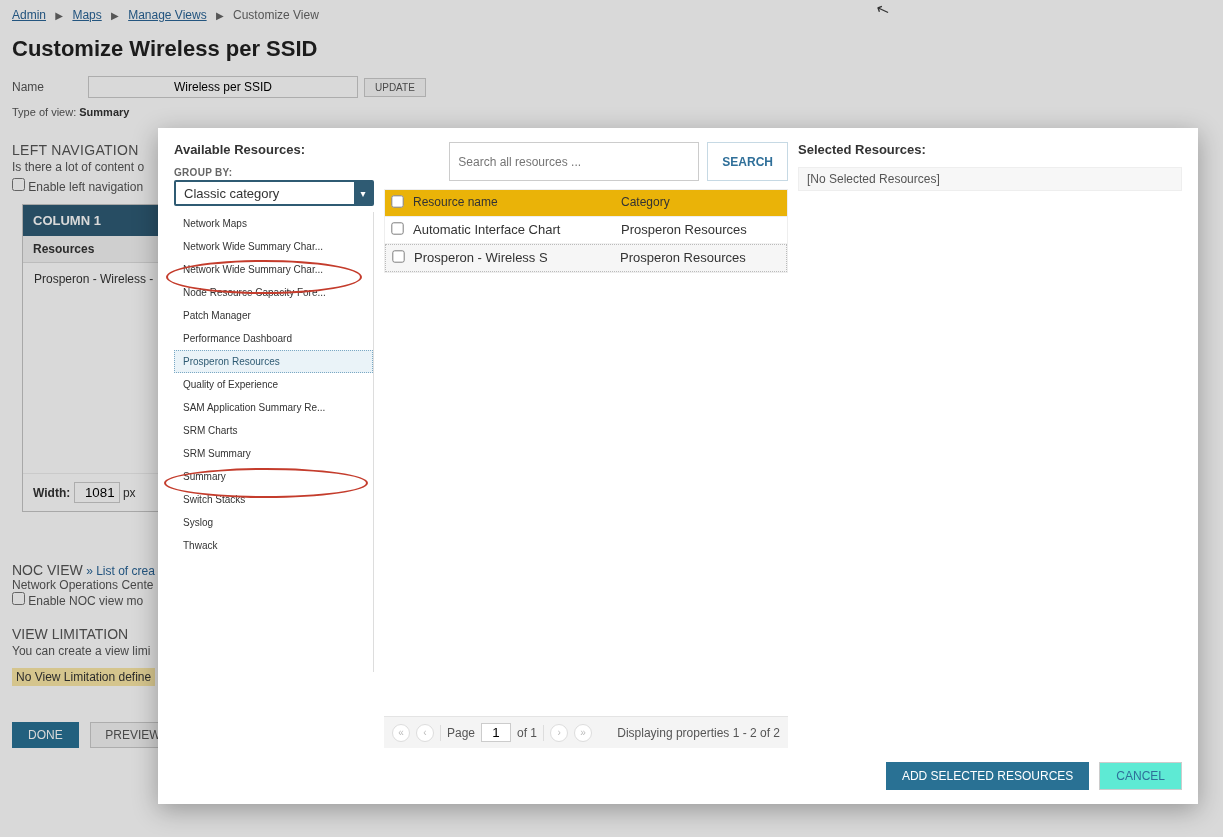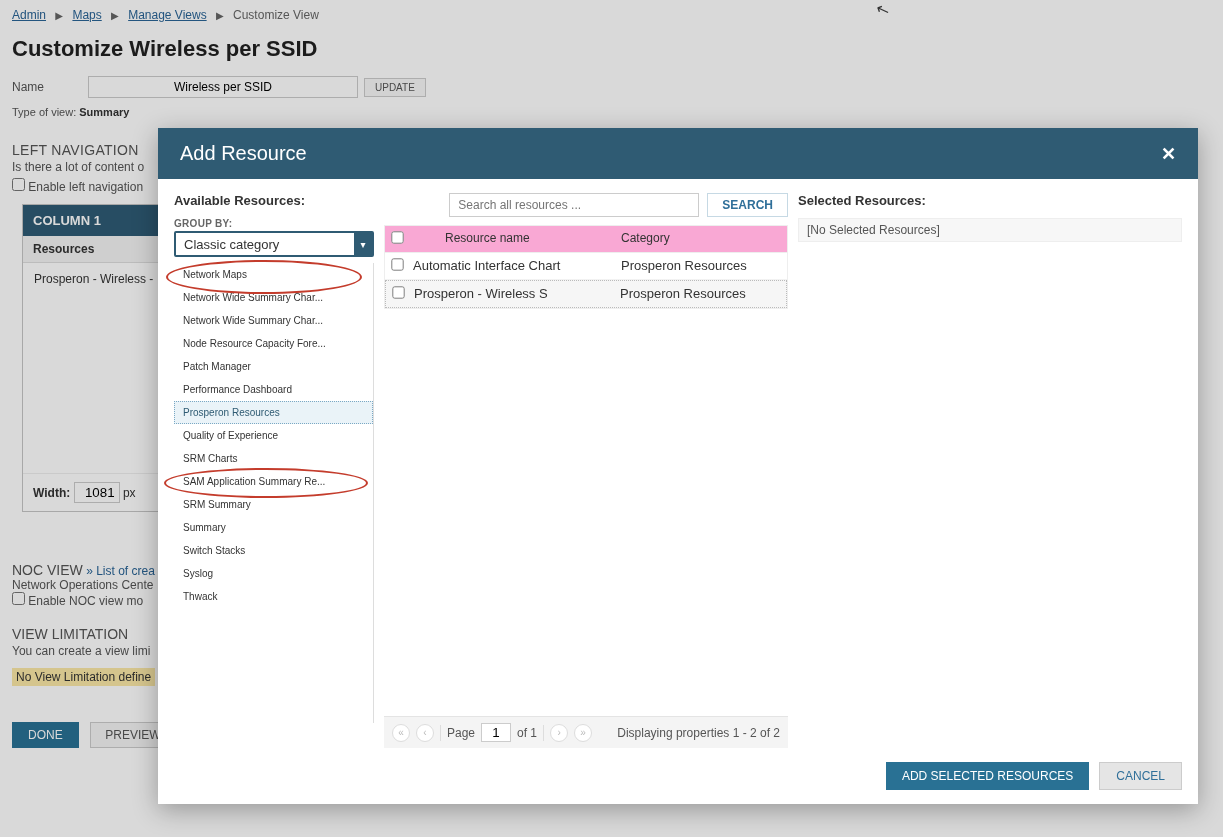--- a/index.html
+++ b/index.html
@@ -214,46 +214,45 @@
   border: 1px solid transparent;
 }
 .group-list .item.selected {
   background: #eaf3f8;
   border: 1px dotted #7aa8c4;
   color: #2f5b73;
 }
 .search-row { display:flex; gap:8px; margin-bottom:8px; justify-content:flex-end;}
 .search-row input {
   width: 250px;
-  height:24px;
+  height:39px;
   padding: 2px 8px;
   border:1px solid #ccc;
   font-size:12px;
   color:#888;
 }
 .btn-search {
   border:1px solid #c6d9e4;
   background:#fff;
   color:#2f6f99;
   padding:3px 14px;
   font-size:12px;
   font-weight:bold;
   cursor:pointer;
 }
 .res-table {
   border:1px solid #eee;
 }
 .res-head {
-  background:#f9a8d4;
+  background:#eab308;
   display:flex;
   padding:5px 6px;
   font-size:12px;
   color:#333;
   border-bottom:1px solid #eee;
-  gap:32px;
 }
 .res-row {
   display:flex;
   padding:5px 6px;
   font-size:13px;
   border-bottom:1px solid #f2f2f2;
 }
 .res-row.selected { background:#f6f6f6; border:1px dotted #bbb;}
 .cb { width:22px; }
 .cb input { transform: scale(0.95);}
@@ -300,21 +299,21 @@
 }
 .btn-add {
   background:#297194;
   color:#fff;
   border:none;
   padding:7px 16px;
   font-size:12px;
   cursor:pointer;
 }
 .btn-cancel {
-  background:#e5e5e5;
+  background:#5eead4;
   border:1px solid #ccc;
   color:#2f6f99;
   padding:6px 16px;
   font-size:12px;
   cursor:pointer;
 }
 
 .ellipse {
   position:absolute;
   border:2px solid #c43c2c;
@@ -393,44 +392,40 @@
 
 <div class="footer-btns">
   <button class="btn-primary">DONE</button>
   <button class="btn-secondary">PREVIEW</button>
 </div>
 
 <div class="page-overlay"></div>
 
 
 <div class="modal">
-  <div class="modal-head">
-    <span>Add Resource</span>
-    <span class="close">✕</span>
-  </div>
   <div class="modal-body">
 
     <div class="col-left">
       <div class="panel-title">Available Resources:</div>
       <div class="panel-label-sm">GROUP BY:</div>
       <div class="select-wrap">
         <span class="sel-text">Classic category</span>
         <span class="sel-arrow">▾</span>
       </div>
       <div class="group-list" id="group-list">
           <div class="item">Network Maps</div>
           <div class="item">Network Wide Summary Char...</div>
           <div class="item">Network Wide Summary Char...</div>
           <div class="item">Node Resource Capacity Fore...</div>
           <div class="item">Patch Manager</div>
           <div class="item">Performance Dashboard</div>
           <div class="item selected">Prosperon Resources</div>
           <div class="item">Quality of Experience</div>
+          <div class="item">SAM Application Summary Re...</div>
           <div class="item">SRM Charts</div>
-          <div class="item">SAM Application Summary Re...</div>
           <div class="item">SRM Summary</div>
           <div class="item">Summary</div>
           <div class="item">Switch Stacks</div>
           <div class="item">Syslog</div>
           <div class="item">Thwack</div>
         </div>
     </div>
 
     <div class="col-mid">
       <div class="search-row">

